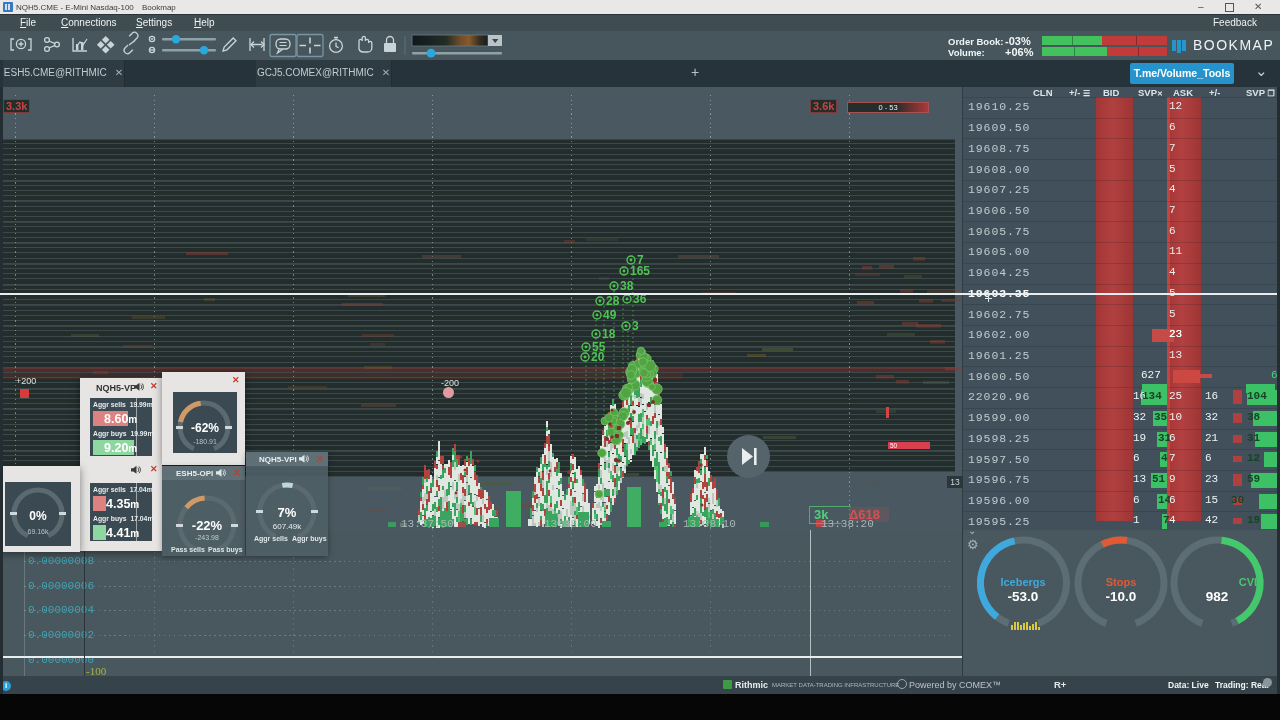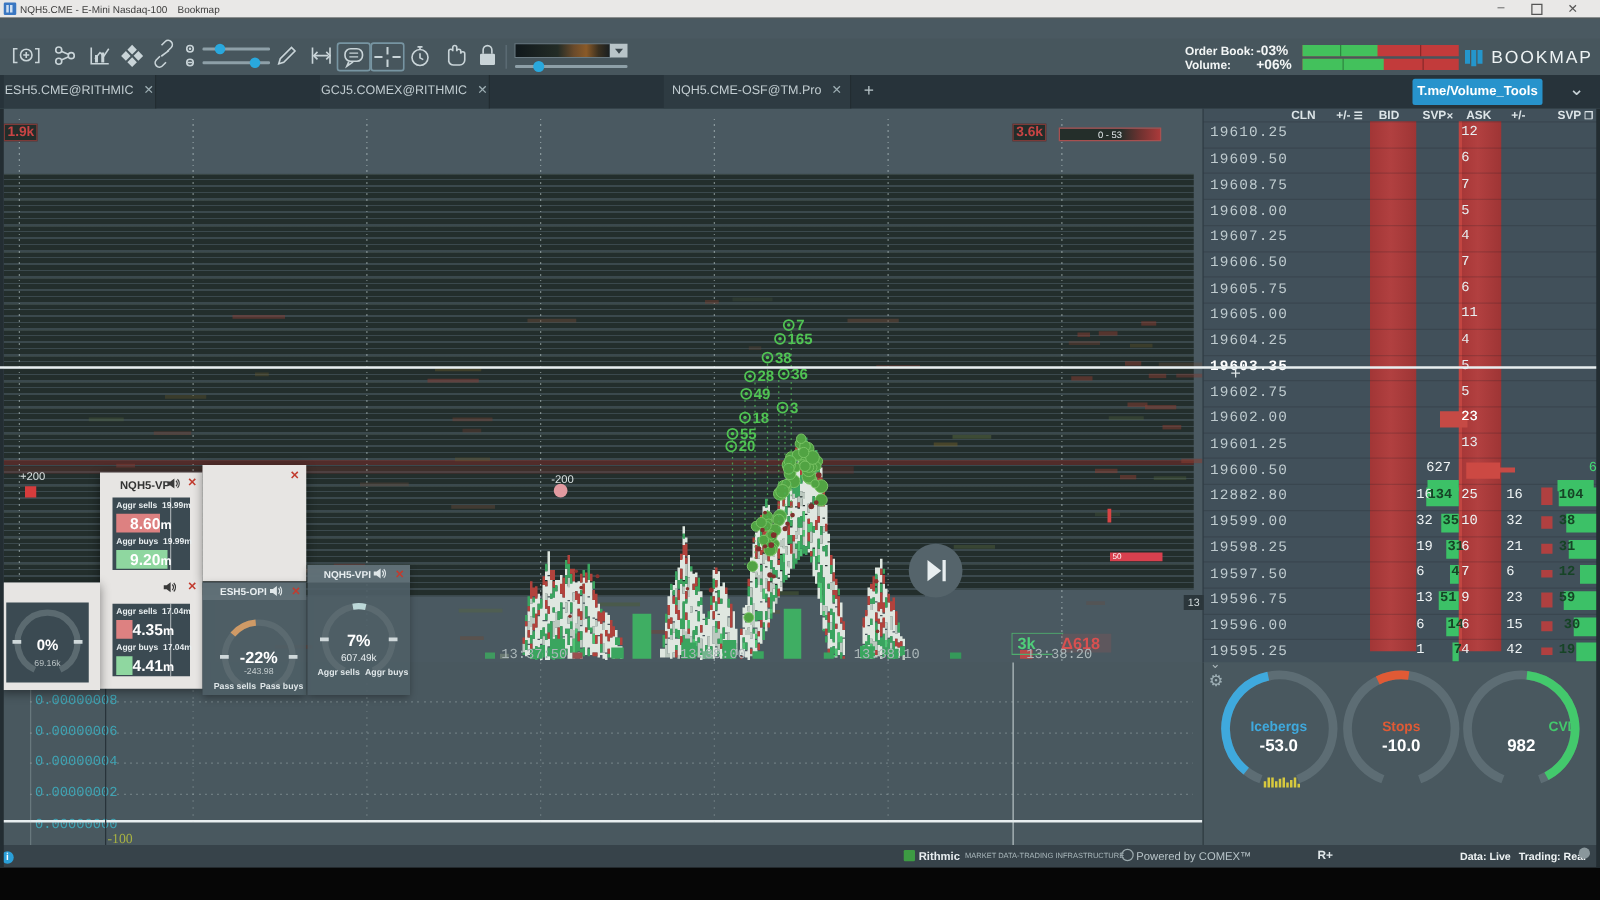--- a/index.html
+++ b/index.html
@@ -79,20 +79,27 @@
       <div class="abs" style="left:5px;top:2px;width:2px;height:6px;background:#cfe0f2"></div>
     </div>
     <div class="abs" style="left:16px;top:2.5px;font-size:8px;">NQH5.CME - E-Mini Nasdaq-100</div>
 
     <div class="abs" style="left:142px;top:2.5px;font-size:8px;">Bookmap</div>
     <div class="abs" style="left:1198px;top:1px;color:#555;font-size:10px;">–</div>
     <div class="abs" style="left:1225px;top:3px;width:7px;height:7px;border:1px solid #555;"></div>
     <div class="abs" style="left:1254px;top:1px;color:#555;font-size:10px;">✕</div>
   </div>
 
+  <div id="menubar">
+    <div class="menu" style="left:20px"><u>F</u>ile</div>
+    <div class="menu" style="left:61px"><u>C</u>onnections</div>
+    <div class="menu" style="left:136px"><u>S</u>ettings</div>
+    <div class="menu" style="left:194px"><u>H</u>elp</div>
+    <div class="menu" style="left:1213px;font-size:10px;">Feedback</div>
+  </div>
 
   <div id="toolbar">
     <svg width="1280" height="29" style="position:absolute;left:0;top:0">
       <g stroke="#c9d4d8" fill="none" stroke-width="1.3">
 
         <path d="M14 8 h-3 v11 h3 M28 8 h3 v11 h-3"></path>
         <circle cx="21" cy="13" r="4.6"></circle>
         <path d="M21 10.6 v4.8 M18.6 13 h4.8"></path>
 
         <circle cx="47" cy="9" r="2.4"></circle>
@@ -182,21 +189,20 @@
       <div class="abs" style="left:0;top:1px;width:4px;height:11px;background:#2496cc"></div>
       <div class="abs" style="left:5px;top:1px;width:4px;height:13px;background:#2496cc"></div>
       <div class="abs" style="left:10px;top:1px;width:4px;height:11px;background:#2496cc"></div>
     </div>
     <div class="abs" style="left:1193px;top:6px;color:#eef3f4;font-size:14px;letter-spacing:1.5px;">BOOKMAP</div>
   </div>
 
   <div id="tabsbar">
     <div class="tab" style="left:3px;width:121px;">ESH5.CME@RITHMIC<span class="x">✕</span></div>
     <div class="tab" style="left:256px;width:135px;">GCJ5.COMEX@RITHMIC<span class="x">✕</span></div>
-    <div class="tab" style="left:531px;width:149px;">NQH5.CME-OSF@TM.Pro<span class="x">✕</span></div>
     <div class="abs" style="left:691px;top:4px;color:#b8c4c8;font-size:14px;">+</div>
     <div class="abs" style="left:1130px;top:3px;width:104px;height:21px;background:#2793cc;border-radius:2px;
          color:#fff;font-size:10.5px;font-weight:bold;text-align:center;line-height:21px;">T.me/Volume_Tools</div>
     <div class="abs" style="left:1255px;top:2px;color:#c8d2d6;font-size:15px;">⌄</div>
   </div>
 
   <div id="chart">
     <div id="heat"></div>
     <div id="heat2"></div>
 
@@ -400,21 +406,21 @@
           <line x1="586" y1="352" x2="586" y2="460" stroke="#4fb557" stroke-width="1" stroke-dasharray="1.5,3" opacity="0.8"></line>
           <line x1="596" y1="320" x2="596" y2="455" stroke="#4fb557" stroke-width="1" stroke-dasharray="1.5,3" opacity="0.8"></line>
           <line x1="604" y1="306" x2="604" y2="450" stroke="#4fb557" stroke-width="1" stroke-dasharray="1.5,3" opacity="0.8"></line>
           <line x1="614" y1="291" x2="614" y2="440" stroke="#4fb557" stroke-width="1" stroke-dasharray="1.5,3" opacity="0.8"></line>
           <line x1="623" y1="304" x2="623" y2="430" stroke="#4fb557" stroke-width="1" stroke-dasharray="1.5,3" opacity="0.8"></line>
           <line x1="633" y1="265" x2="633" y2="420" stroke="#4fb557" stroke-width="1" stroke-dasharray="1.5,3" opacity="0.8"></line>
           <line x1="628" y1="331" x2="628" y2="415" stroke="#4fb557" stroke-width="1" stroke-dasharray="1.5,3" opacity="0.8"></line>
         </g>
     </svg>
 
-    <div class="redchip" style="left:3px;top:12px;">1.9k</div>
+    <div class="redchip" style="left:3px;top:12px;">3.3k</div>
 
     <div class="redchip" style="left:810px;top:12px;">3.6k</div>
     <div id="legendbar" style="top:15px">0 - 53</div>
 
     <div class="abs" style="left:441px;top:291px;color:#d8e0e0;font-size:9px;">-200</div>
     <div class="abs" style="left:443px;top:300px;width:11px;height:11px;border-radius:50%;background:#e29aa0;"></div>
 
     <div class="abs" style="left:16px;top:289px;color:#d8e0e0;font-size:9px;">+200</div>
     <div class="abs" style="left:20px;top:302px;width:9px;height:9px;background:#d63c3c;"></div>
 
@@ -481,21 +487,21 @@
       <div class="domprice" style="top:96.2px">19607.25</div>
       <div class="domprice" style="top:117.0px">19606.50</div>
       <div class="domprice" style="top:137.7px">19605.75</div>
       <div class="domprice" style="top:158.4px">19605.00</div>
       <div class="domprice" style="top:179.1px">19604.25</div>
       <div class="domprice cur" style="top:199.8px">19603.35</div>
       <div class="domprice" style="top:220.6px">19602.75</div>
       <div class="domprice" style="top:241.3px">19602.00</div>
       <div class="domprice" style="top:262.0px">19601.25</div>
       <div class="domprice" style="top:282.7px">19600.50</div>
-      <div class="domprice" style="top:303.4px">12882.80</div>
+      <div class="domprice" style="top:303.4px">22020.96</div>
       <div class="domprice" style="top:324.2px">19599.00</div>
       <div class="domprice" style="top:344.9px">19598.25</div>
       <div class="domprice" style="top:365.6px">19597.50</div>
       <div class="domprice" style="top:386.3px">19596.75</div>
       <div class="domprice" style="top:407.0px">19596.00</div>
       <div class="domprice" style="top:427.8px">19595.25</div>
       <div class="asknum" style="top:13.4px">12</div>
       <div class="asknum" style="top:34.1px">6</div>
       <div class="asknum" style="top:54.8px">7</div>
       <div class="asknum" style="top:75.5px">5</div>
@@ -556,21 +562,21 @@
       <div class="domtxt w" style="left:242px;top:386px">23</div>
       <div style="position:absolute;left:288px;top:386px;width:30px;height:15px;background:#3cc167"></div>
       <div class="domtxt gd" style="left:284px;top:386px">59</div>
       <div style="position:absolute;left:194px;top:407px;width:10px;height:15px;background:#3cc167"></div>
       <div class="domtxt w" style="left:170px;top:407px">6</div>
       <div class="domtxt gd" style="left:195px;top:407px">14</div>
       <div class="domtxt w" style="left:206px;top:407px">6</div>
       <div style="position:absolute;left:270px;top:410px;width:9px;height:8px;background:#b04040"></div>
       <div class="domtxt w" style="left:242px;top:407px">15</div>
       <div style="position:absolute;left:296px;top:407px;width:22px;height:15px;background:#3cc167"></div>
-      <div class="domtxt gd" style="left:288px;top:407px">30</div>
+      <div class="domtxt gd" style="left:268px;top:407px">30</div>
       <div style="position:absolute;left:199px;top:427px;width:5px;height:15px;background:#3cc167"></div>
       <div class="domtxt w" style="left:170px;top:427px">1</div>
       <div class="domtxt gd" style="left:200px;top:427px">7</div>
       <div class="domtxt w" style="left:206px;top:427px">4</div>
       <div style="position:absolute;left:270px;top:431px;width:9px;height:6px;background:#b04040"></div>
       <div class="domtxt w" style="left:242px;top:427px">42</div>
       <div style="position:absolute;left:298px;top:427px;width:20px;height:15px;background:#3cc167"></div>
       <div class="domtxt gd" style="left:284px;top:427px">19</div>
     <div class="abs" style="left:4px;top:437px;color:#aebabe;font-size:10px;">⌄</div>
   </div>
@@ -674,20 +680,30 @@
       <div class="statval" style="left:16px;top:14px;">4.35<span style="font-size:10px">m</span></div>
       <div class="statlab" style="left:3px;top:32px;">Aggr buys&nbsp; 17.04m</div>
       <div class="abs" style="left:3px;top:42px;width:13px;height:15px;background:#8fd7a0;"></div>
       <div class="statval" style="left:16px;top:43px;">4.41<span style="font-size:10px">m</span></div>
       <div class="abs" style="left:46px;top:0;width:1px;height:58px;background:rgba(255,255,255,0.5)"></div>
     </div>
   </div>
 
   <div class="winlight" style="left:162px;top:372px;width:83px;height:93px;">
     <div class="wx" style="left:70px;top:3px;">✕</div>
+    <div class="statbox" style="left:11px;top:20px;width:64px;height:61px;">
+      <svg width="64" height="61">
+          <path d="M20.9 56.8 A24 24 0 1 1 41.1 56.8" fill="none" stroke="#5b6a70" stroke-width="5" stroke-linecap="butt" opacity="1.0"></path>
+          <path d="M7.5 30.0 A24 24 0 0 1 27.7 11.2" fill="none" stroke="#cf9a66" stroke-width="5" stroke-linecap="butt" opacity="1.0"></path>
+          <rect x="3" y="34" width="7" height="3" fill="#cfd8da"></rect>
+          <rect x="52" y="34" width="7" height="3" fill="#cfd8da"></rect>
+        </svg>
+      <div class="abs" style="left:0;top:29px;width:64px;text-align:center;color:#fff;font-size:12px;font-weight:bold;">-62%</div>
+      <div class="abs" style="left:0;top:46px;width:64px;text-align:center;color:#b9c2c4;font-size:7px;">-180.91</div>
+    </div>
   </div>
 
   <div class="winlight" style="left:0px;top:466px;width:80px;height:86px;">
     <div class="statbox" style="left:5px;top:16px;width:66px;height:64px;">
       <svg width="66" height="64">
           <path d="M22.9 53.8 A24 24 0 1 1 43.1 53.8" fill="none" stroke="#5b6a70" stroke-width="5" stroke-linecap="butt" opacity="1.0"></path>
           <rect x="5" y="30" width="7" height="3" fill="#cfd8da"></rect>
           <rect x="54" y="30" width="7" height="3" fill="#cfd8da"></rect>
         </svg>
       <div class="abs" style="left:0;top:27px;width:66px;text-align:center;color:#fff;font-size:12px;font-weight:bold;">0%</div>

